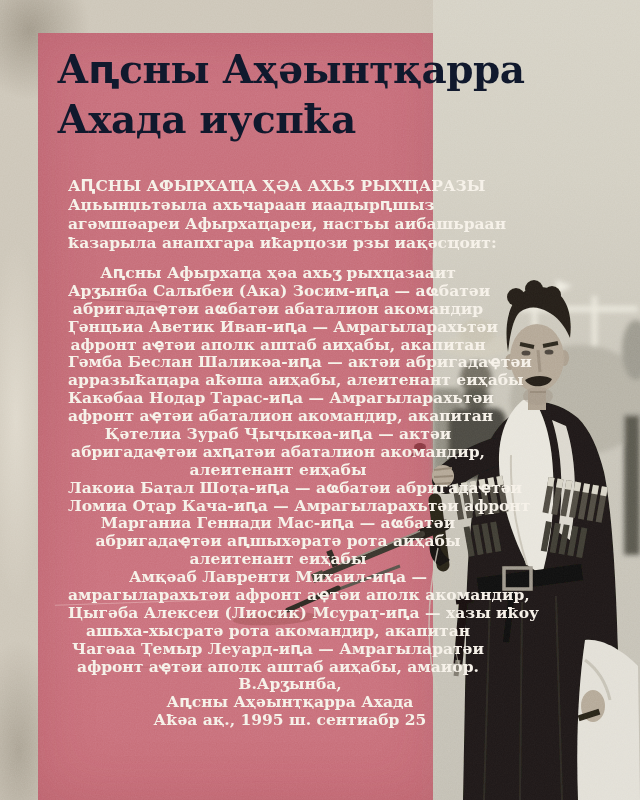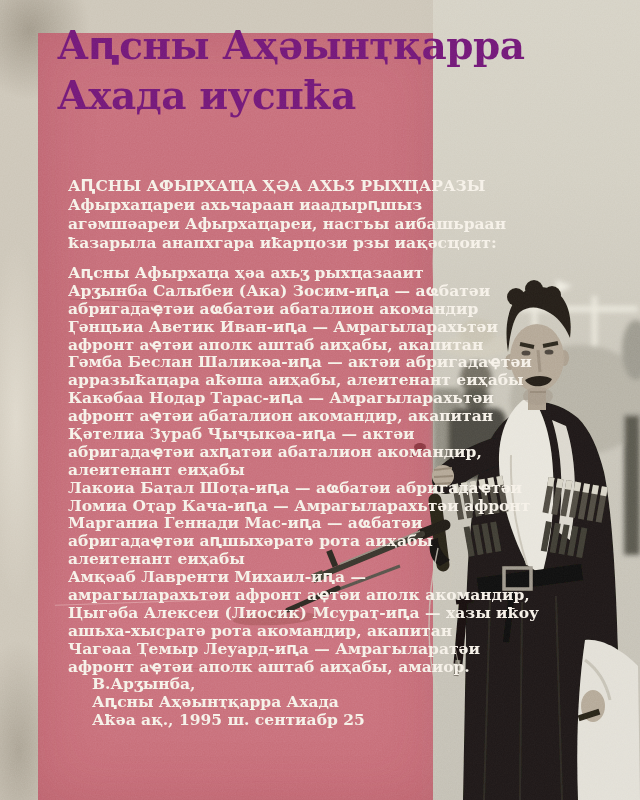--- a/index.html
+++ b/index.html
@@ -24,26 +24,26 @@
     background:linear-gradient(180deg,rgba(130,60,66,.45),rgba(130,60,66,.2));}
 
   .crease{position:absolute;height:1px;background:rgba(255,240,235,.30);}
   #crease1{left:55px;top:602px;width:160px;transform:rotate(-2deg);}
   #crease2{left:70px;top:300px;width:90px;transform:rotate(2deg);background:rgba(60,20,24,.12);}
   #crease3{left:140px;top:668px;width:120px;transform:rotate(1.5deg);background:rgba(60,20,24,.10);}
   #smudge{position:absolute;left:233px;top:612px;width:84px;height:13px;border-radius:50%;
     transform:rotate(-3deg);background:rgba(122,56,50,.28);}
 
   
-  #title{position:absolute;left:57px;top:20px;width:500px;z-index:6;
-    color:#701a75;font-weight:700;font-size:39px;line-height:50px;letter-spacing:-.5px;}
+  #title{position:absolute;left:57px;top:44px;width:500px;z-index:6;
+    color:#0f172a;font-weight:700;font-size:39px;line-height:50px;letter-spacing:-.5px;}
   #decree{position:absolute;left:68px;top:176px;width:420px;z-index:6;
     color:var(--text_white,#f6f1e8);font-weight:700;}
   .ln{white-space:nowrap;font-size:15.5px;line-height:19px;height:19px;}
-  #list-block .ln, #sig-block .ln{line-height:17.9px;height:17.9px;}
+  #list-block .ln, #sig-block .ln{line-height:17.9px;height:17.9px;text-align:center;}
   #list-block{margin-top:12px;}
   #sig-block{margin-top:0;margin-left:24px;}
 
   
   #photo-svg{position:absolute;left:280px;top:0;width:360px;height:800px;z-index:3;}
 
   
   #grain-svg{position:absolute;left:0;top:0;width:640px;height:800px;z-index:9;
     pointer-events:none;mix-blend-mode:overlay;opacity:.55;}
 </style>
@@ -252,21 +252,21 @@
   </svg>
 
   <div id="title">
     <div>Аԥсны Аҳәынҭқарра</div>
     <div>Ахада иуспҟа</div>
   </div>
 
   <div id="decree">
     <div id="intro-block">
       <div class="ln">АԤСНЫ АФЫРХАҴА ҲӘА АХЬӠ РЫХҴАРАЗЫ</div>
-      <div class="ln">Афырхаҵареи ахьчараан иаадырԥшыз</div>
+      <div class="ln">Аџьынџьтәыла ахьчараан иаадырԥшыз</div>
       <div class="ln">агәмшәареи Афырхаҵареи, насгьы аибашьраан</div>
       <div class="ln">ҟазарыла анапхгара иҟарҵози рзы иақәсҵоит:</div>
     </div>
     <div id="list-block">
       <div class="ln">Аԥсны Афырхаҵа ҳәа ахьӡ рыхҵазааит</div>
       <div class="ln">Арӡынба Салыбеи (Ака) Зосим-иԥа — аҩбатәи</div>
       <div class="ln">абригадаҿтәи аҩбатәи абаталион акомандир</div>
       <div class="ln">Ӷәнцьиа Аветик Иван-иԥа — Амрагыларахьтәи</div>
       <div class="ln">афронт аҿтәи аполк аштаб аиҳабы, акапитан</div>
       <div class="ln">Гәмба Беслан Шаликәа-иԥа — актәи абригадаҿтәи</div>

